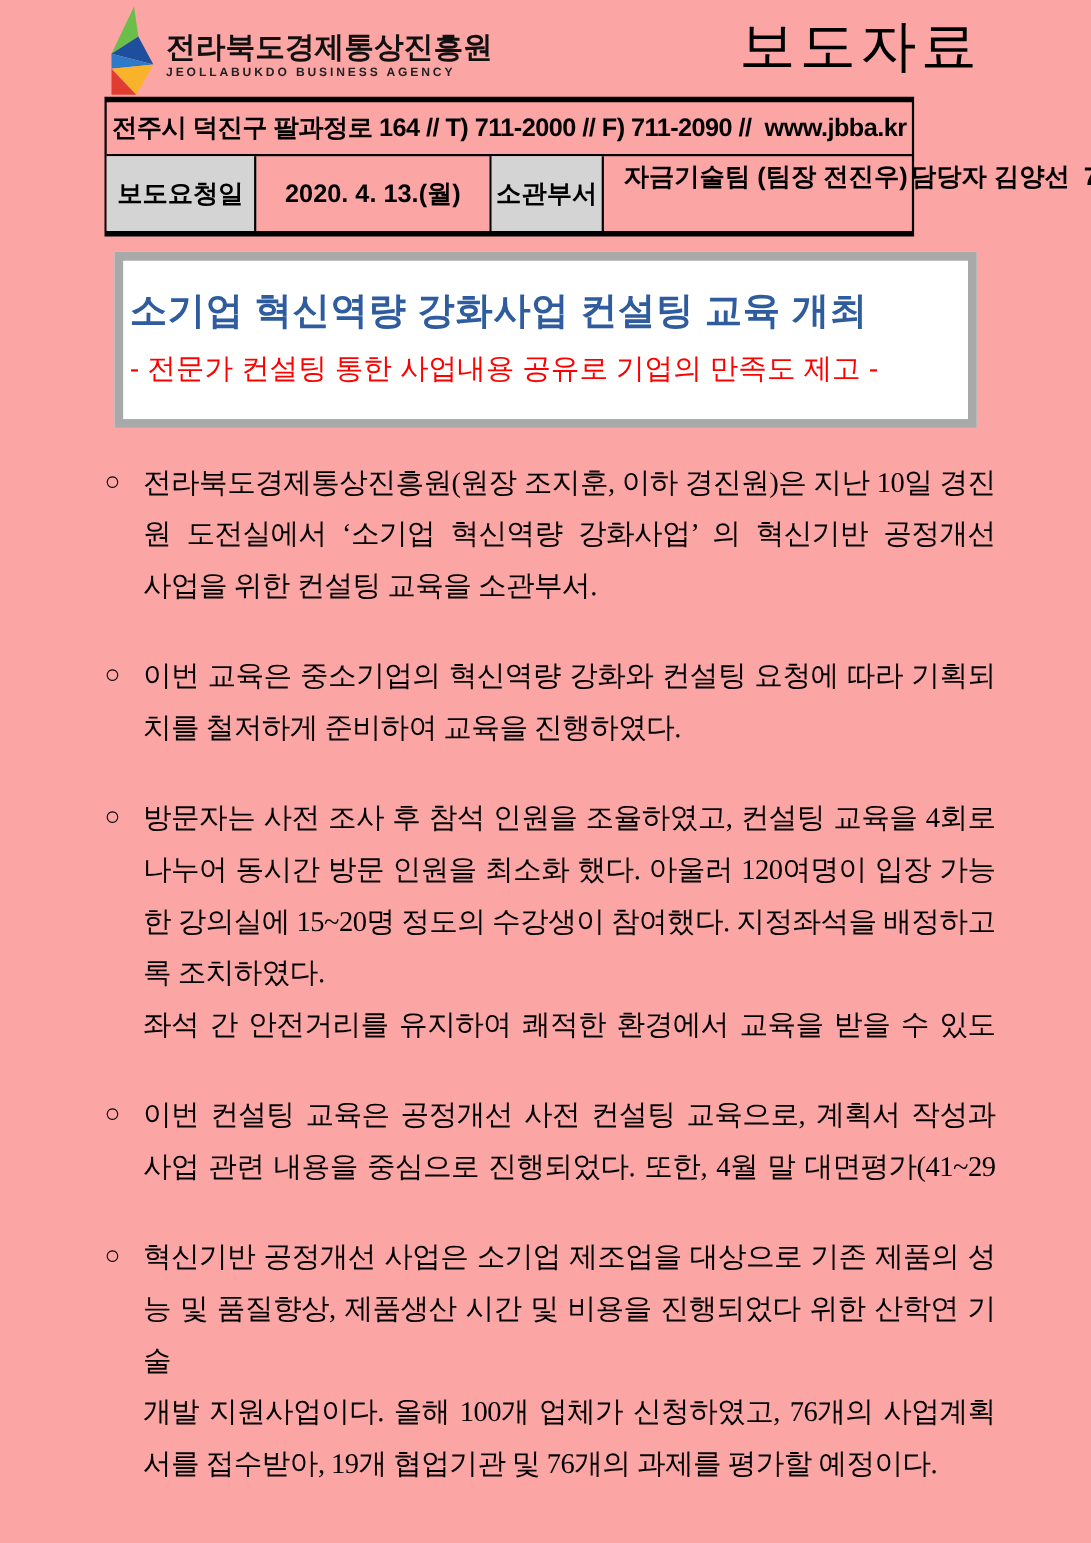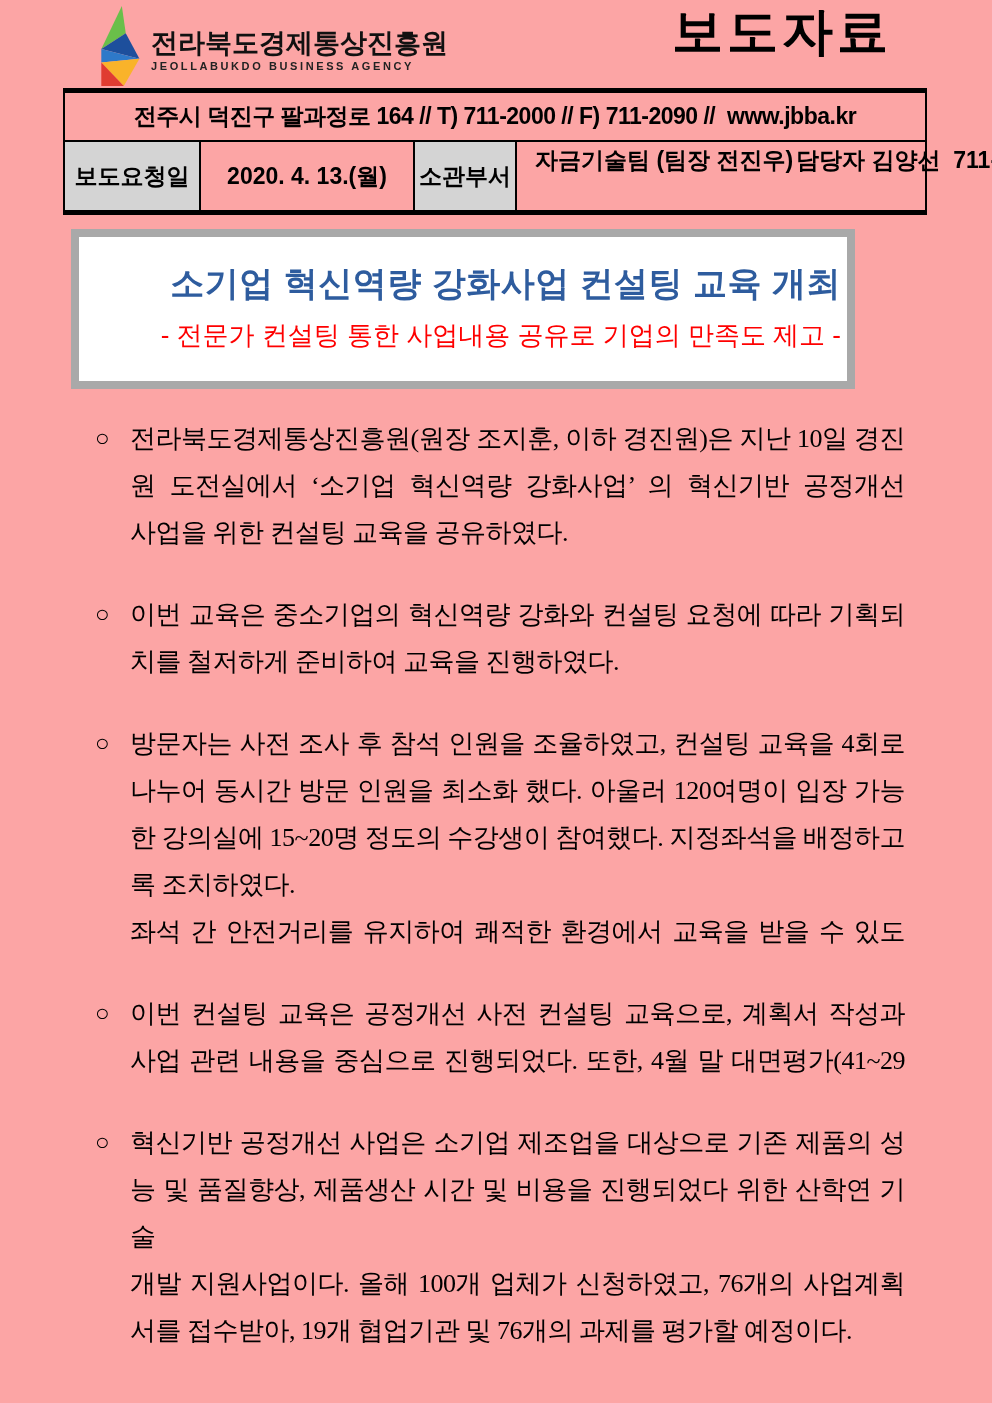--- a/index.html
+++ b/index.html
@@ -36,29 +36,30 @@
   }
   .org-name-en {
     font-size: 11px;
     font-weight: 700;
     letter-spacing: 2.6px;
     color: #222;
     margin-top: 2px;
   }
   .doc-type {
     font-size: 51px;
-    font-weight: 700;
+    font-weight: 400;
     letter-spacing: 4px;
+    margin-top: 10px;
     line-height: 56px;
   }
 
   
   .info-table {
-    margin: 0 63px;
-    width: 864px;
+    margin: 0 95px;
+    width: 736px;
     border: 2px solid #000;
     border-top-width: 5px;
     border-bottom-width: 5px;
   }
   .addr-row {
     border-bottom: 2px solid #000;
     height: 49px;
     display: flex;
     align-items: center;
     justify-content: center;
@@ -86,25 +87,25 @@
   .cell.dept {
     align-items: flex-start;
     justify-content: center;
     padding-left: 18px;
     gap: 3px;
   }
   .dept-line { line-height: 28px; white-space: pre; }
 
   
   .title-box {
-    margin: 14px 104px 0 71px;
+    margin: 14px 104px 0 104px;
     width: 784px;
     border: 8px solid #a9a9a9;
     background: #fff;
-    text-align: right;
+    text-align: left;
     padding: 26px 6px 30px 6px;
   }
   .main-title {
     font-size: 34px;
     font-weight: 800;
     letter-spacing: 0.5px;
     line-height: 40px;
   }
   .sub-title {
     font-size: 26px;
@@ -181,21 +182,21 @@
     <div class="main-title" style="color: rgb(46, 92, 158);">소기업 혁신역량 강화사업 컨설팅 교육 개최</div>
     <div class="sub-title" style="color: rgb(254, 0, 0);">- 전문가 컨설팅 통한 사업내용 공유로 기업의 만족도 제고 -</div>
   </div>
 
   <div class="body-text" id="body-paragraphs">
       <div class="para">
         <span class="bullet">○</span>
         <div class="plines">
           <div class="pline">전라북도경제통상진흥원(원장 조지훈, 이하 경진원)은 지난 10일 경진</div>
           <div class="pline">원 도전실에서 ‘소기업 혁신역량 강화사업’ 의 혁신기반 공정개선</div>
-          <div class="pline last">사업을 위한 컨설팅 교육을 공유하였다.</div>
+          <div class="pline last">사업을 위한 컨설팅 교육을 소관부서.</div>
         </div>
       </div>
       <div class="para">
         <span class="bullet">○</span>
         <div class="plines">
           <div class="pline">이번 교육은 중소기업의 혁신역량 강화와 컨설팅 요청에 따라 기획되</div>
           <div class="pline last">치를 철저하게 준비하여 교육을 진행하였다.</div>
         </div>
       </div>
       <div class="para">

